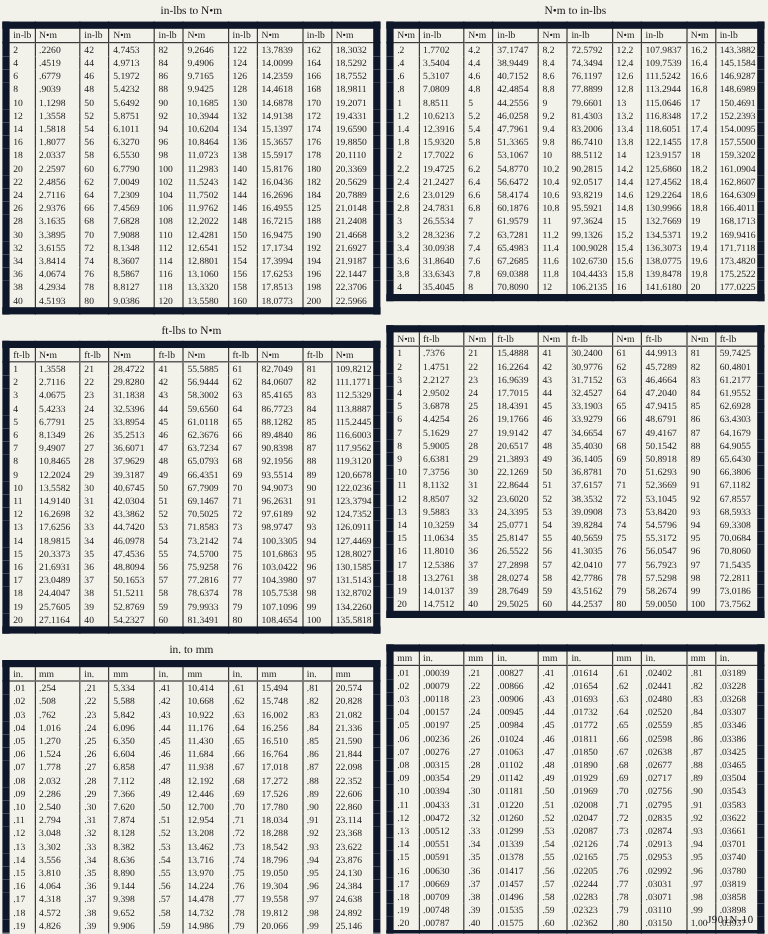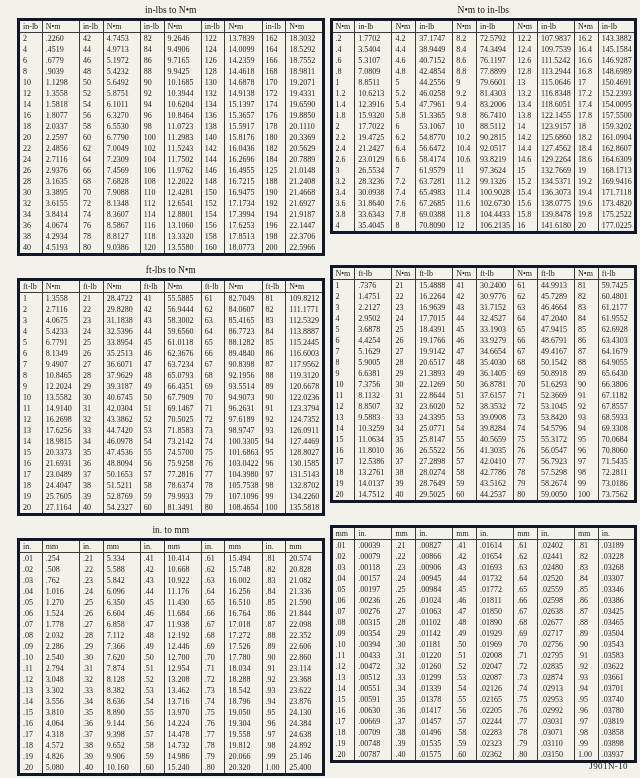--- a/index.html
+++ b/index.html
@@ -7,37 +7,37 @@
   body {
     background: #f2f1ea;
     font-family: "Liberation Serif", "DejaVu Serif", serif;
     color: #1c1c1c;
     -webkit-font-smoothing: antialiased;
   }
   .page {
     position: relative;
     width: 640px;
     height: 778px;
-    padding: 5px 3px 0 17px;
+    padding: 5px 3px 0 2px;
     overflow: hidden;
   }
   .section { display: flex; gap: 5px; margin-bottom: 9px; }
   .table-block { flex: 1 1 0; min-width: 0; }
   .table-title {
     text-align: center;
     font-size: 9.5px;
     line-height: 11px;
     margin-bottom: 2px;
     color: #151515;
     white-space: nowrap;
   }
   table.conv-table {
     width: 100%;
     border-collapse: collapse;
-    border: 3px solid #0f172a;
+    border: 6px solid #0f172a;
     table-layout: fixed;
   }
   .conv-table th, .conv-table td {
     font-size: 8px;
     line-height: 11px;
     height: 11px;
     font-weight: normal;
     text-align: left;
     padding: 0 0 0 3px;
     border-left: 1px solid #3a3a3a;
@@ -504,20 +504,32 @@
               <td>6.6</td>
               <td>58.4174</td>
               <td>10.6</td>
               <td>93.8219</td>
               <td>14.6</td>
               <td>129.2264</td>
               <td>18.6</td>
               <td>164.6309</td>
             </tr>
             <tr>
+              <td>2.8</td>
+              <td>24.7831</td>
+              <td>6.8</td>
+              <td>60.1876</td>
+              <td>10.8</td>
+              <td>95.5921</td>
+              <td>14.8</td>
+              <td>130.9966</td>
+              <td>18.8</td>
+              <td>166.4011</td>
+            </tr>
+            <tr>
               <td>3</td>
               <td>26.5534</td>
               <td>7</td>
               <td>61.9579</td>
               <td>11</td>
               <td>97.3624</td>
               <td>15</td>
               <td>132.7669</td>
               <td>19</td>
               <td>168.1713</td>

